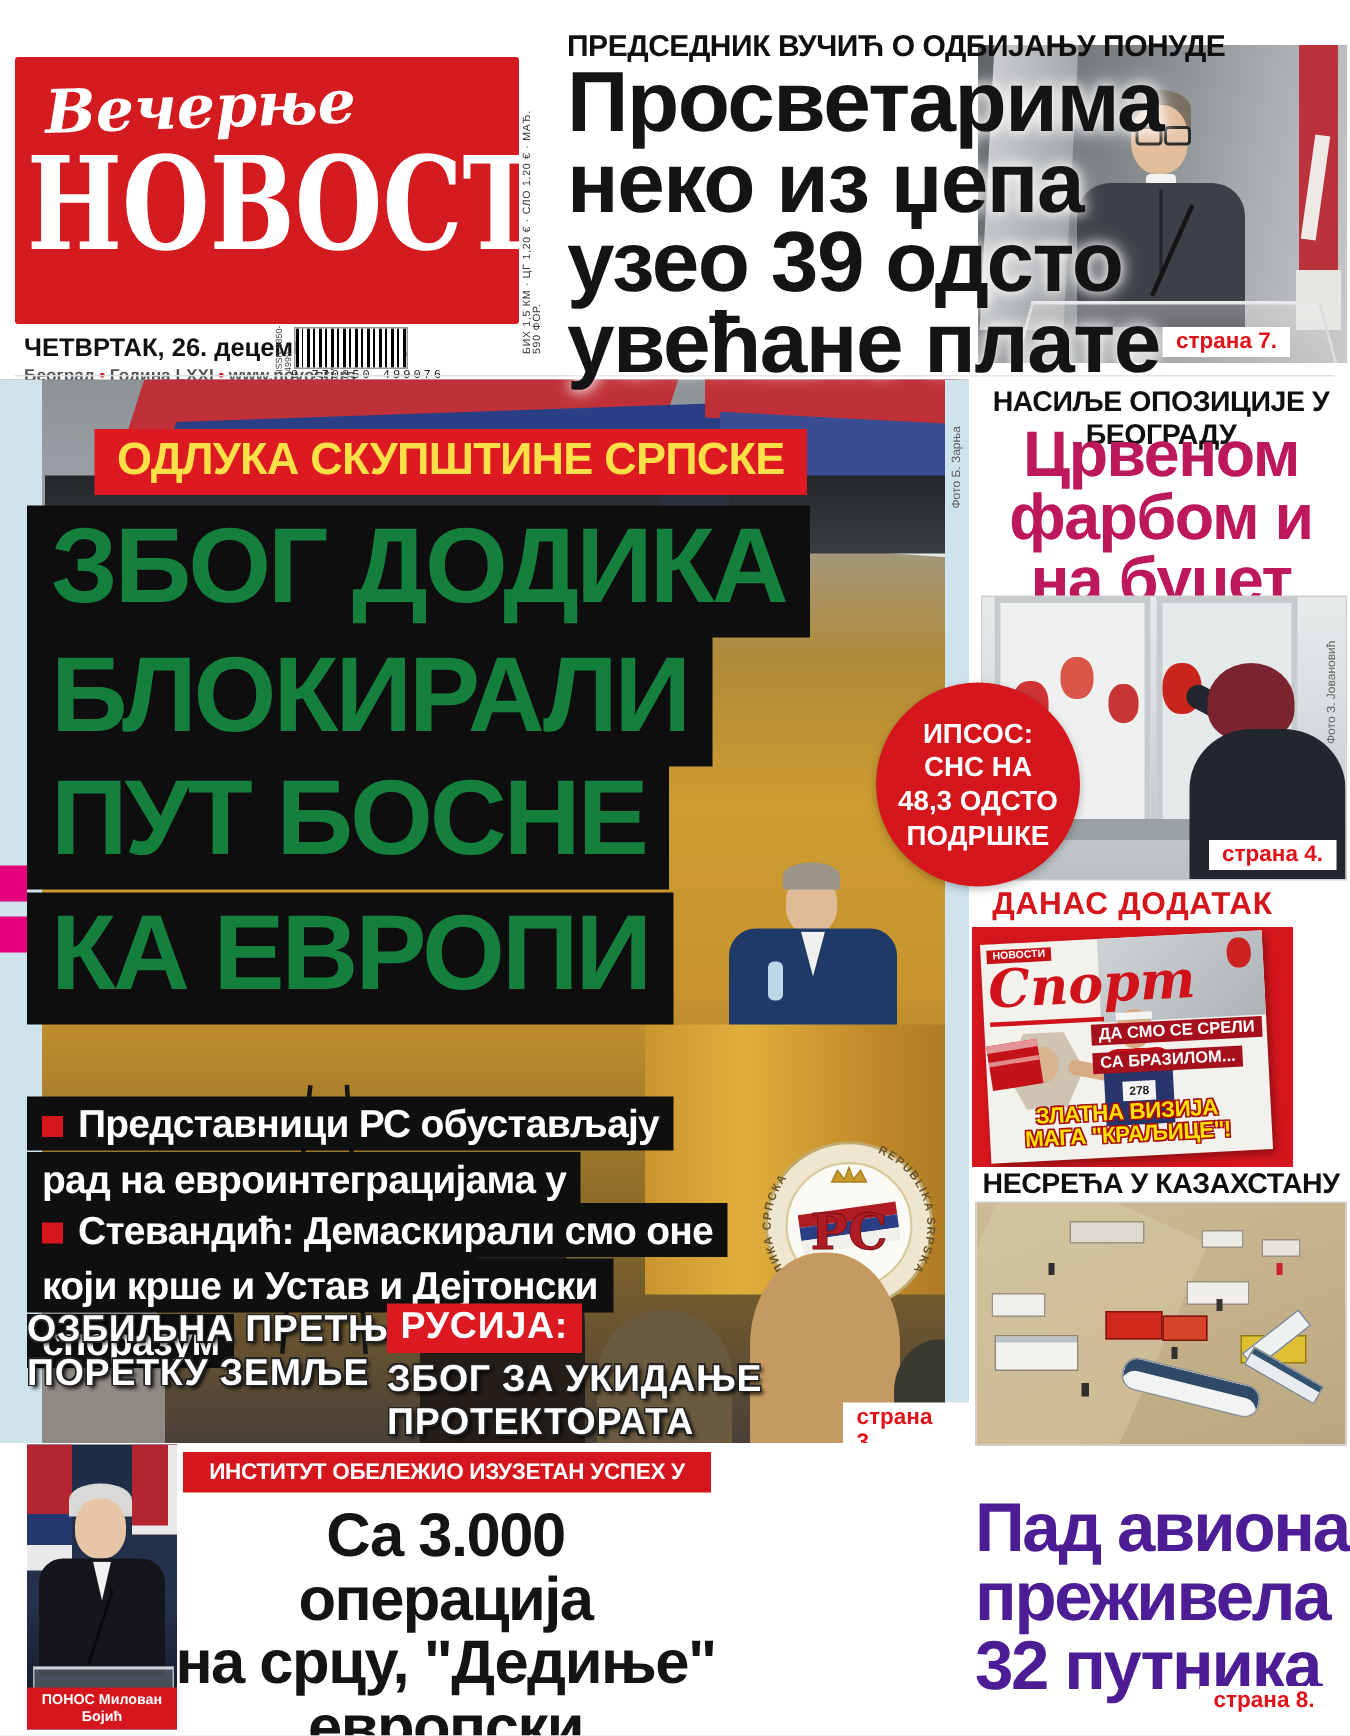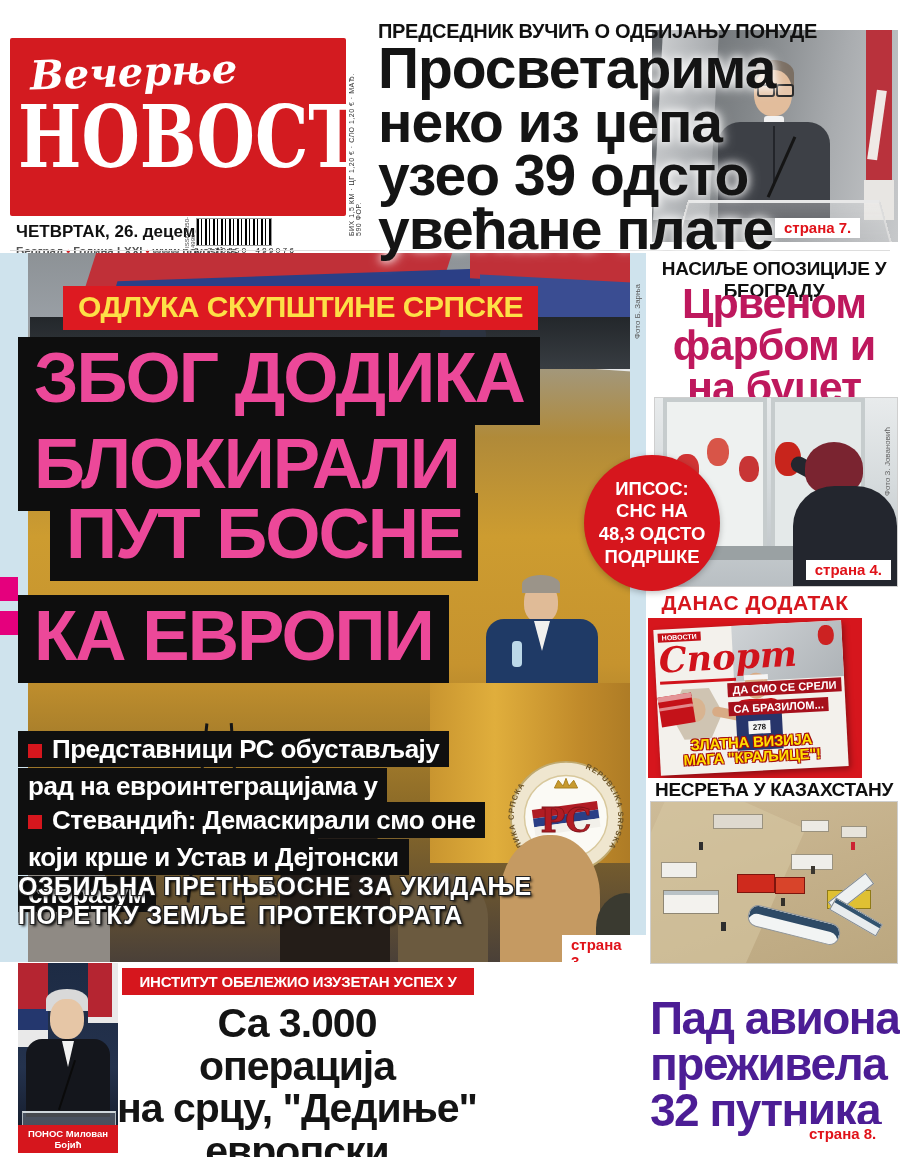--- a/index.html
+++ b/index.html
@@ -30,21 +30,21 @@
                 letter-spacing:-1px;z-index:3;text-shadow:0 0 8px #fff,0 0 14px rgba(255,255,255,.8);}
   .vucic-photo{left:652px;top:30px;width:246px;height:212px;overflow:hidden;background:
       linear-gradient(100deg,#5f6367 0%,#84888b 40%,#a9acaf 70%,#c7c9cb 100%);z-index:1;}
   .page-label{background:#fff;color:#e01219;font-weight:800;font-size:15px;padding:1px 9px 2px;z-index:8;}
 
   
   .main-photo{left:0;top:253px;width:646px;height:709px;overflow:hidden;background:
      linear-gradient(180deg,#8d9296 0%,#9aa0a6 10%,#b08a39 26%,#cd9c30 40%,#c6932e 58%,#8c6b28 78%,#4a4038 100%);}
   .main-kicker{left:30px;top:33px;background:#dd1a21;color:#fde047;font-size:30px;font-weight:800;
                padding:4px 15px 6px;letter-spacing:-0.5px;z-index:6;margin-left:33px;}
-  .hline{left:18px;background:#0e0e0e;color:#ec4899;font-weight:800;font-size:71px;line-height:78px;
+  .hline{left:18px;background:#0e0e0e;color:#15803d;font-weight:800;font-size:71px;line-height:78px;
          padding:2px 16px 8px;letter-spacing:-2px;white-space:nowrap;z-index:6;}
   .bullet-wrap{max-width:470px;z-index:6;}
   .strip{background:#0f0f0f;color:#fff;font-weight:bold;font-size:26px;line-height:1.42;padding:3px 10px;
          -webkit-box-decoration-break:clone;box-decoration-break:clone;letter-spacing:-0.5px;}
   .bsq{display:inline-block;width:14px;height:14px;background:#d6161d;margin-right:10px;}
   .mini-label{background:#dd1a21;color:#fff;font-size:25px;font-weight:800;padding:1px 9px 3px;display:inline-block;letter-spacing:0.5px;}
   .mini-text{color:#fff;font-size:25px;font-weight:800;line-height:1.16;margin-top:3px;letter-spacing:0.5px;
              text-shadow:1px 1px 0 #222,-1px -1px 0 #222,1px -1px 0 #222,-1px 1px 0 #222,2px 2px 3px #000;}
   .credit{font-size:8px;color:#5a5a5a;z-index:7;}
 
@@ -194,36 +194,37 @@
     <div class="shape" style="left:596px;top:640px;width:60px;height:70px;border-radius:50% 50% 0 0;background:#3a3differ0;background:#3a3a30;z-index:5;"></div>
     <div class="shape" style="left:196px;top:470px;width:3px;height:180px;background:#151515;transform:rotate(6deg);z-index:4;"></div>
     <div class="shape" style="left:236px;top:470px;width:3px;height:180px;background:#151515;transform:rotate(-4deg);z-index:4;"></div>
 
     <div class="shape" style="left:0;top:0;width:28px;height:100%;background:#cfe3ed;z-index:5;"></div>
     <div class="shape" style="left:630px;top:0;width:16px;height:100%;background:#cfe3ed;z-index:5;"></div>
 
     <div class="abs main-kicker">ОДЛУКА СКУПШТИНЕ СРПСКЕ</div>
     <div class="abs hline" style="top:84px;">ЗБОГ ДОДИКА</div>
     <div class="abs hline" style="top:170px;">БЛОКИРАЛИ</div>
-    <div class="abs hline" style="top:240px;margin-left:32px;">ПУТ БОСНЕ</div>
+    <div class="abs hline" style="top:252px;">ПУТ БОСНЕ</div>
     <div class="abs hline" style="top:342px;">КА ЕВРОПИ</div>
 
     <div class="abs bullet-wrap" style="left:18px;top:478px;">
       <span class="strip"><span class="bsq"></span><span>Представници РС обустављају рад на евроинтеграцијама у заједничким органима</span></span>
     </div>
     <div class="abs bullet-wrap" style="left:18px;top:549px;">
       <span class="strip"><span class="bsq"></span><span>Стевандић: Демаскирали смо оне који крше и Устав и Дејтонски споразум</span></span>
     </div>
 
     <div class="abs" style="left:18px;top:616px;z-index:6;">
       <div class="mini-text pre">ОЗБИЉНА ПРЕТЊА
 ПОРЕТКУ ЗЕМЉЕ</div>
     </div>
     <div class="abs" style="left:258px;top:616px;z-index:6;">
-      <div class="mini-text pre">БОСНЕ ЗА УКИДАЊЕ
+      <span class="mini-label">РУСИЈА:</span>
+      <div class="mini-text pre">ЗБОГ ЗА УКИДАЊЕ
 ПРОТЕКТОРАТА</div>
     </div>
 
     <div class="abs page-label" style="left:562px;top:682px;">страна 3.</div>
     <div class="abs vtext credit" style="left:633px;top:6px;height:80px;">Фото Б. Зарња</div>
   </div>
 
   <div class="abs" style="left:0;top:577px;width:18px;height:24px;background:#e5007d;z-index:9;"></div>
   <div class="abs" style="left:0;top:611px;width:18px;height:24px;background:#e5007d;z-index:9;"></div>
 

